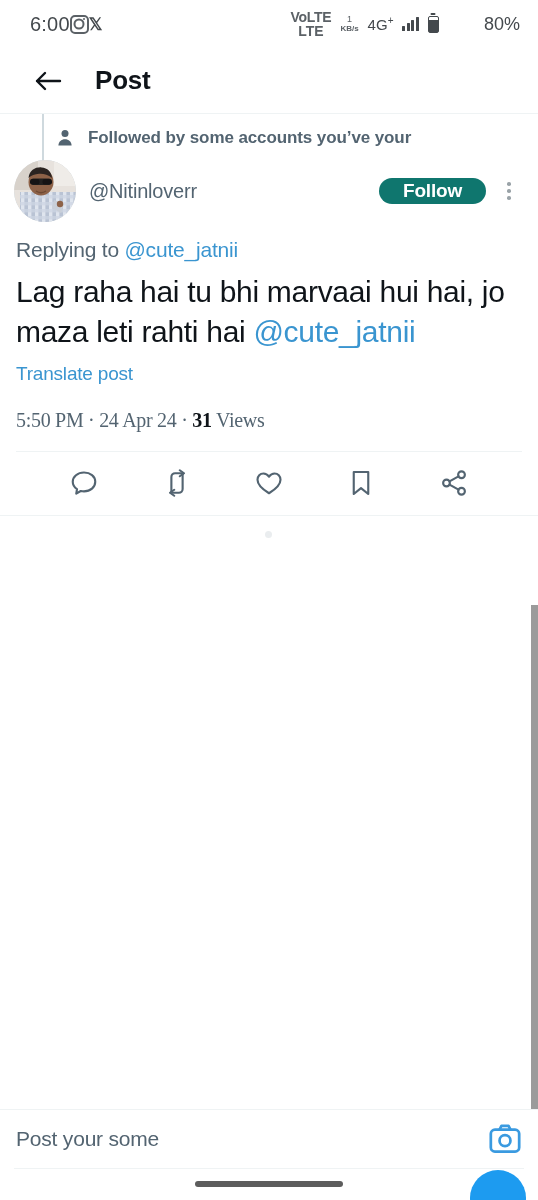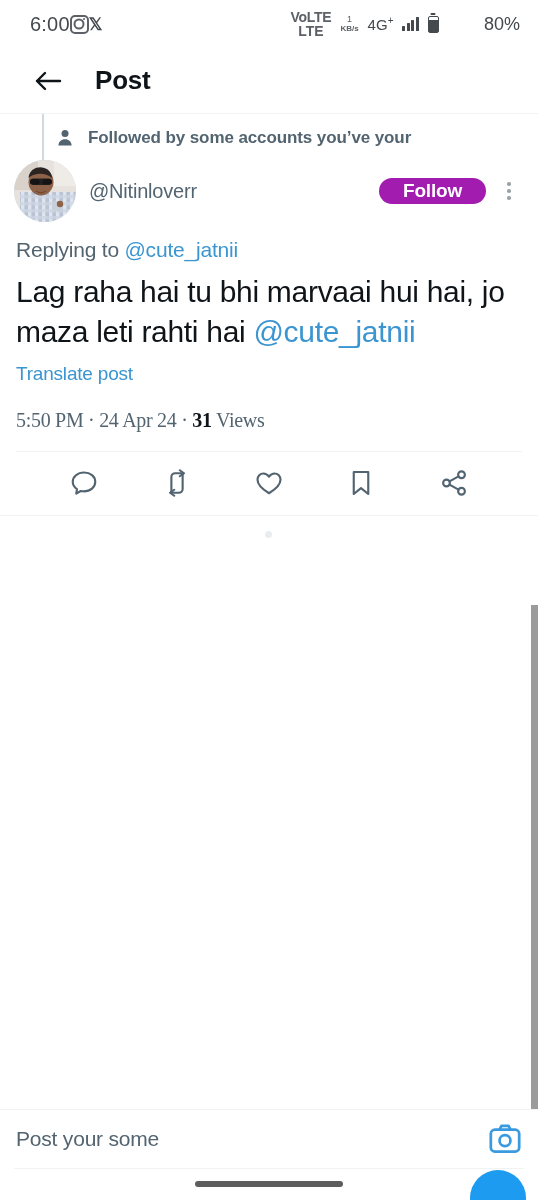--- a/index.html
+++ b/index.html
@@ -53,21 +53,21 @@
   .context-label { font-size:17px; font-weight:700; color:#536471; letter-spacing:-.1px; }
   .thread-line { position:absolute; left:42px; top:0; width:2px; height:66px; background:#cfd9de; }
 
   
   .author { display:flex; align-items:center; padding:4px 16px 0 14px; }
   .avatar { width:62px; height:62px; border-radius:50%; overflow:hidden; flex:none; background:#cdd6dc; position:relative; }
   .names { margin-left:13px; display:flex; flex-direction:column; justify-content:center; }
   .dispname { font-size:21px; font-weight:700; color:#0f1419; line-height:1.18; letter-spacing:-.2px; }
   .handle { font-size:20px; color:#536471; line-height:1.2; letter-spacing:-.2px; }
   .follow-btn {
-    margin-left:auto; background:#a21caf; color:#fff; border:none; border-radius:22px;
+    margin-left:auto; background:#0f766e; color:#fff; border:none; border-radius:22px;
     font-size:19px; font-weight:700; padding:2px 24px; cursor:pointer;
     font-family:"Liberation Sans", sans-serif; letter-spacing:-.2px;
   }
   .kebab { width:26px; display:flex; flex-direction:column; align-items:center; gap:3.5px; margin-left:10px; cursor:pointer; }
   .kebab i { width:3.5px; height:3.5px; background:#9aa3a8; border-radius:50%; display:block; }
 
   
   .replying { padding:16px 16px 0 16px; font-size:21px; color:#536471; letter-spacing:-.2px; }
   .replying .mention { color:#3a95d0; }
   .posttext { padding:10px 8px 0 16px; font-size:30px; line-height:1.33; color:#0f1419; letter-spacing:-.3px; }

